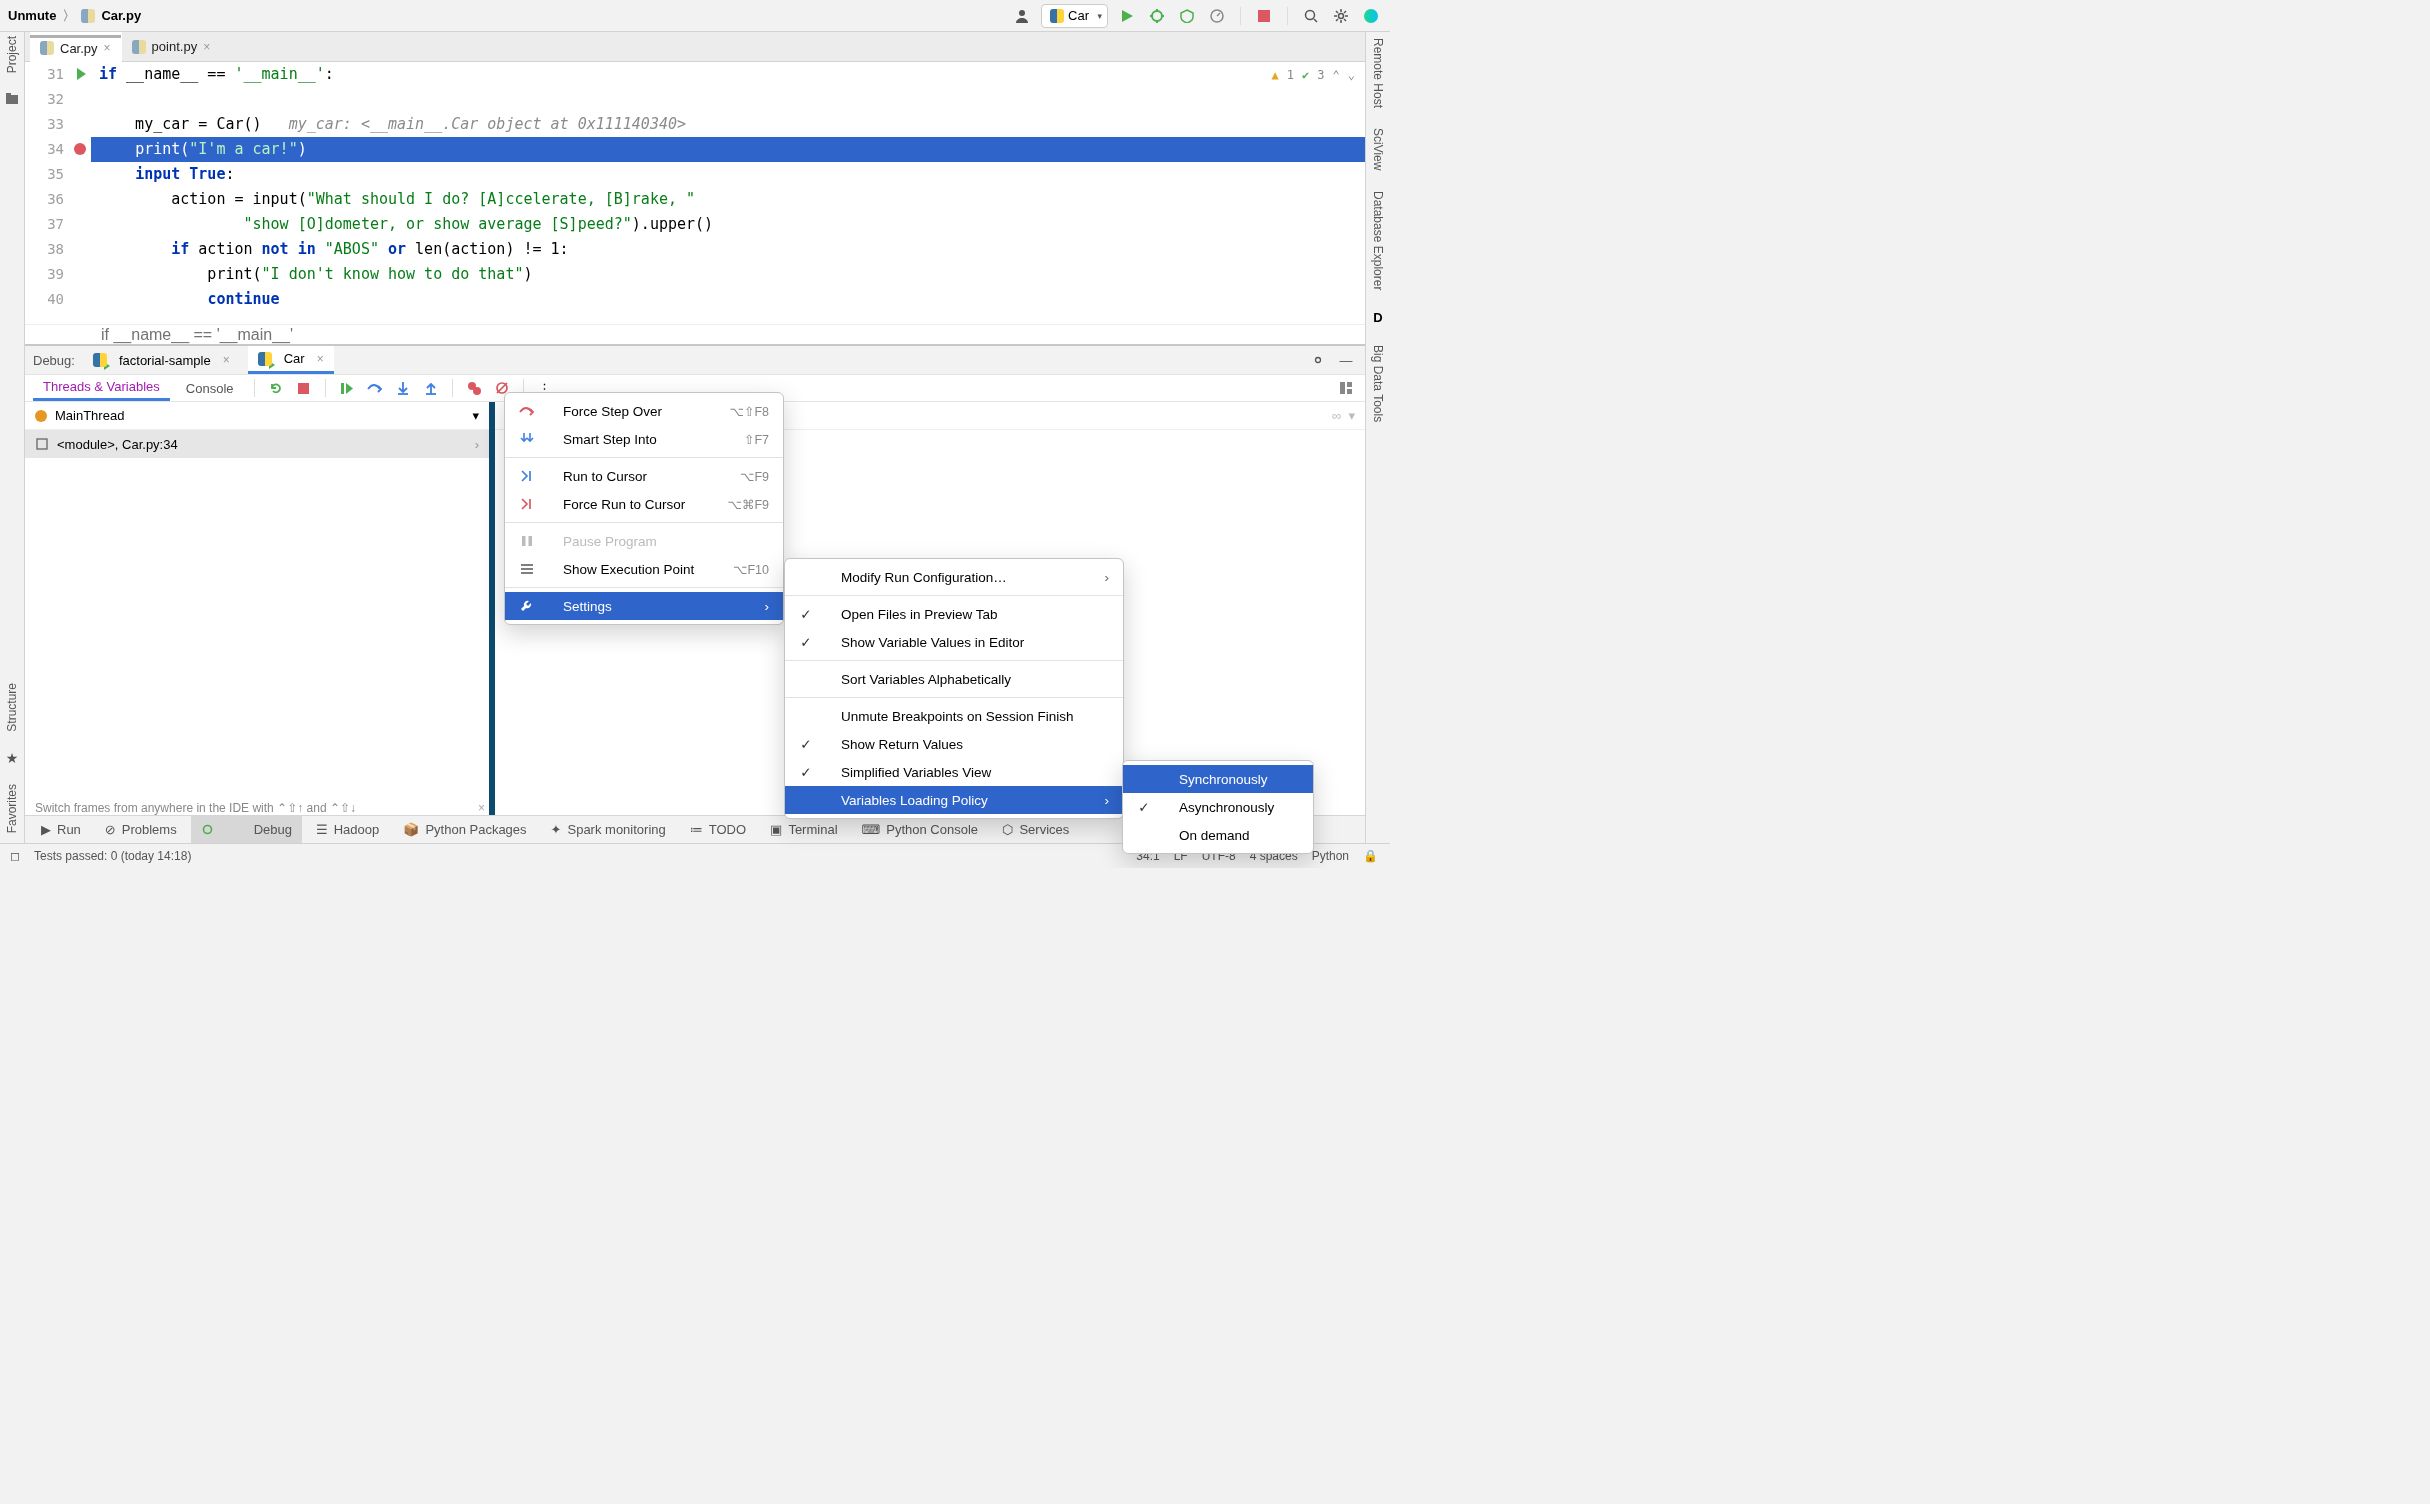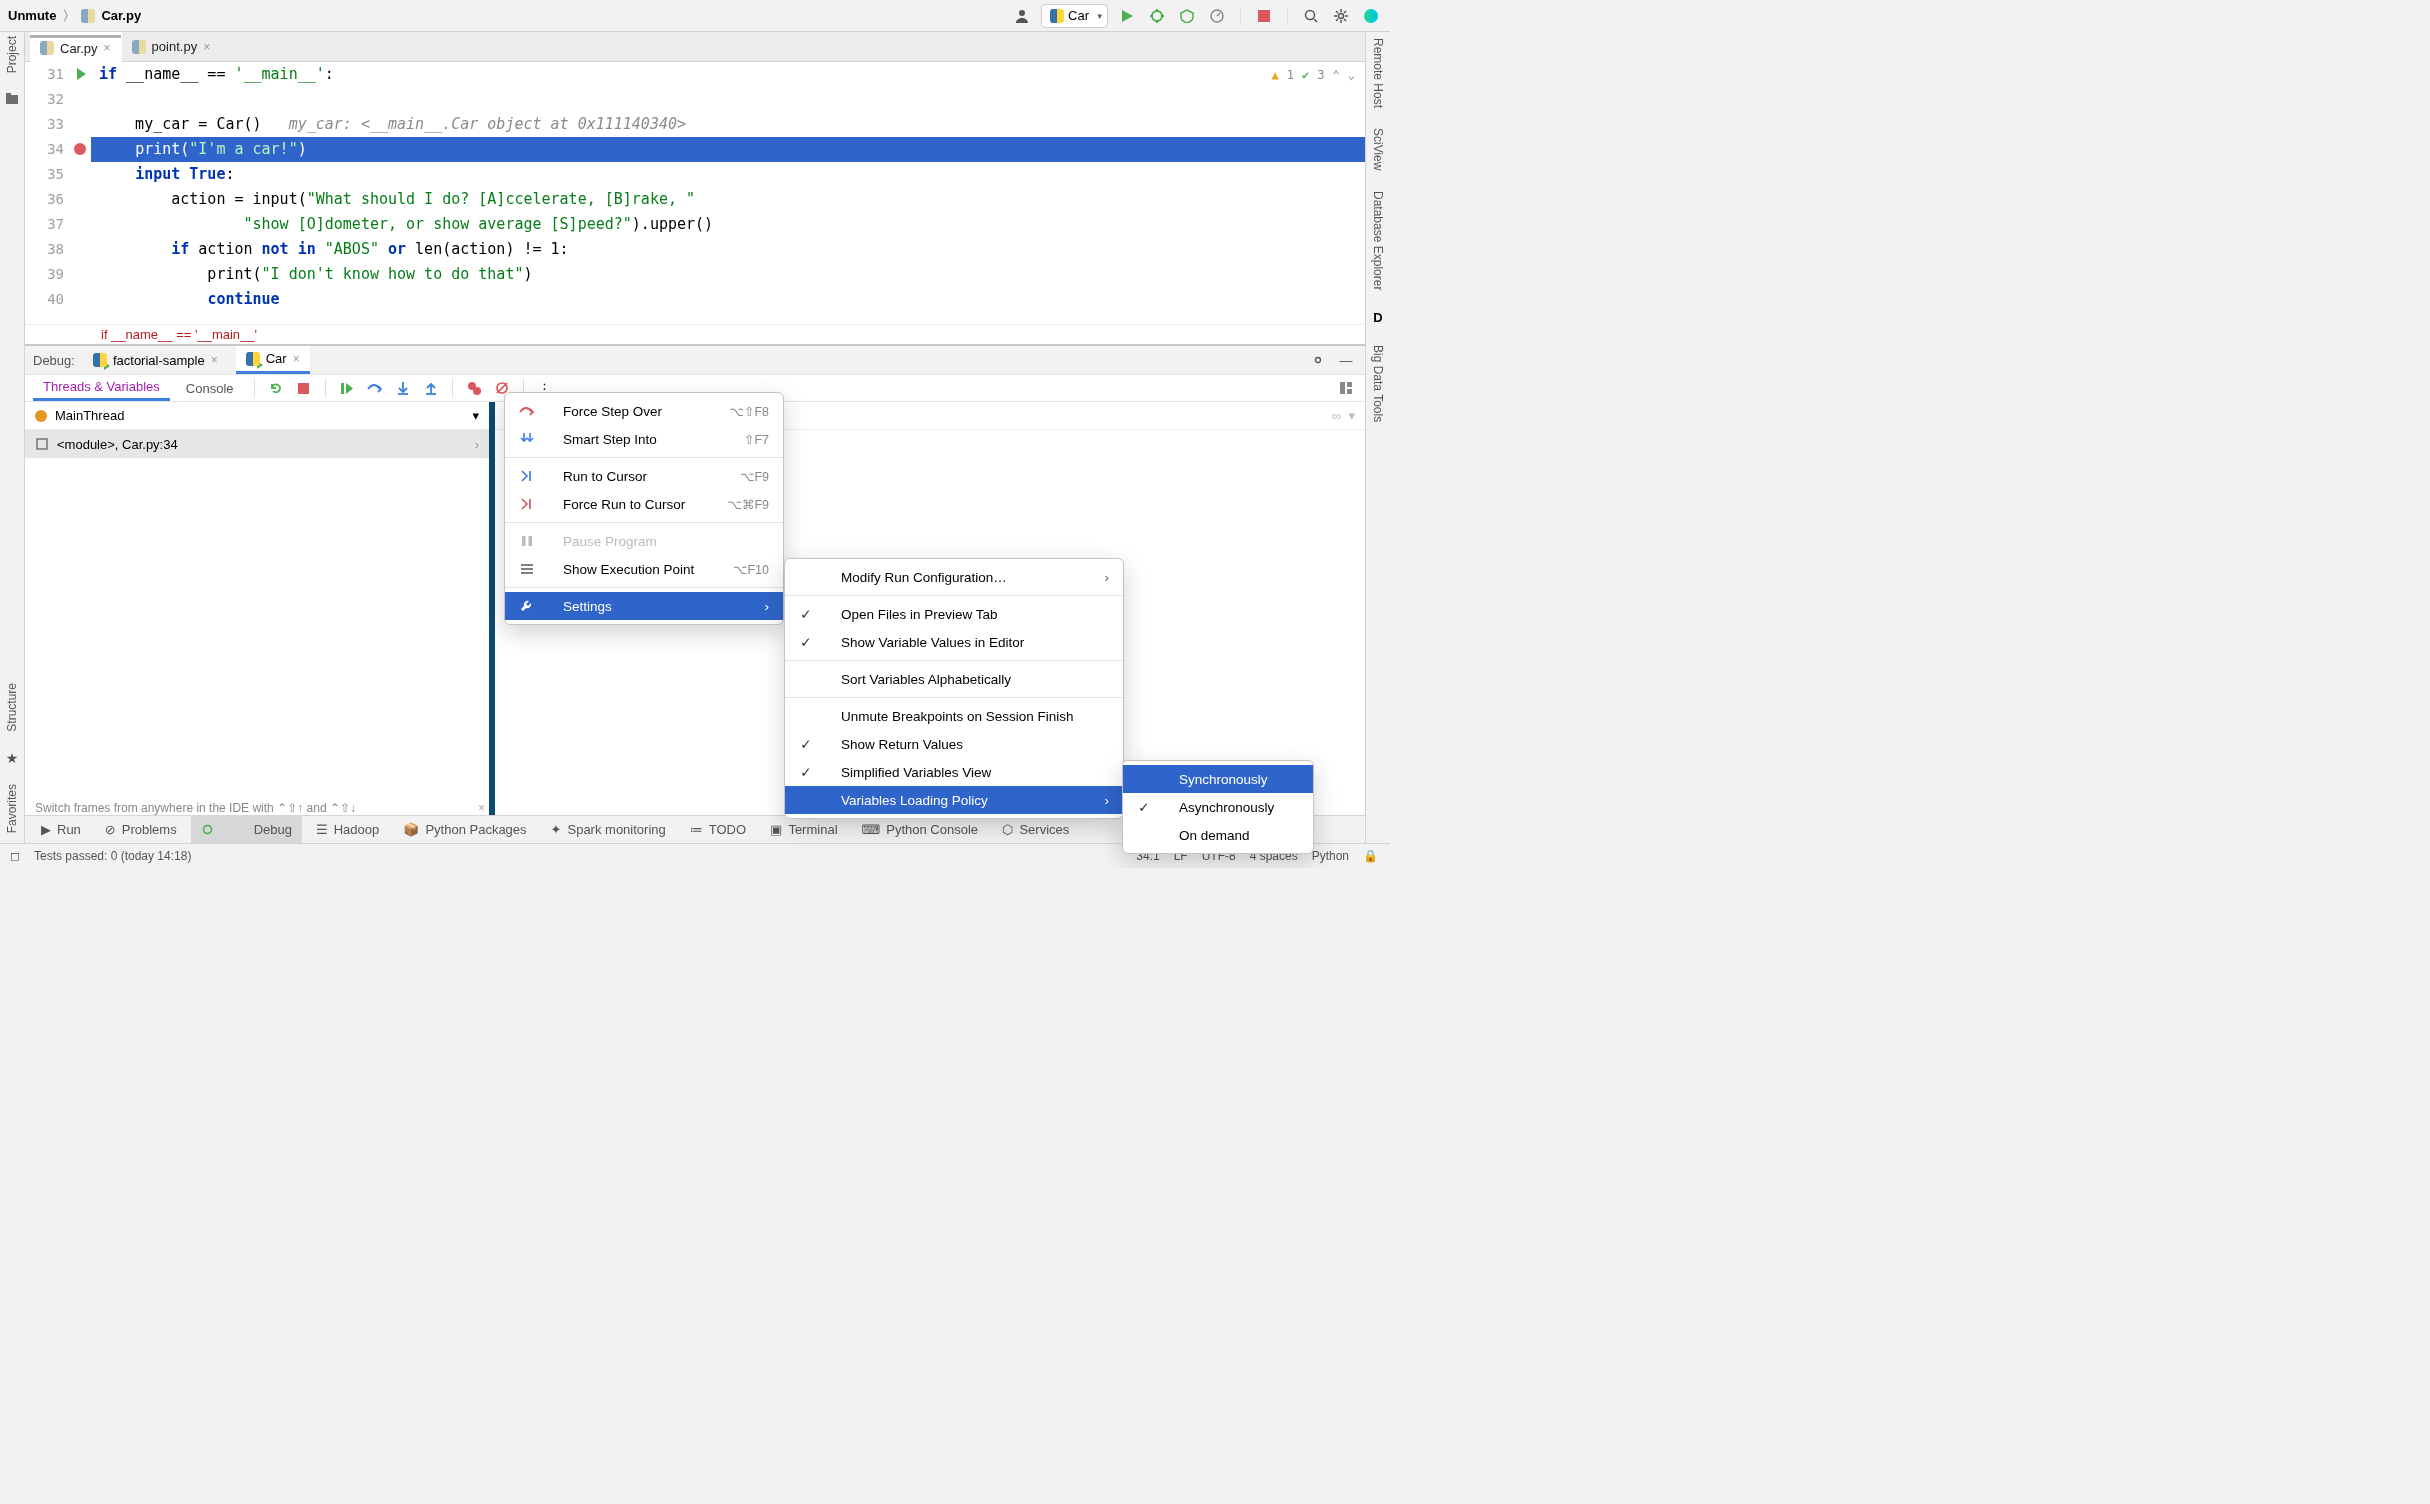--- a/index.html
+++ b/index.html
@@ -93,32 +93,32 @@
     position: absolute; right: 0; top: 0; width: 180px; height: 26px;
     display: flex; align-items: center; justify-content: flex-end; gap: 8px;
     font-size: 12px; color: #888; padding-right: 10px;
   }
   .warn-ic { color:#e6a723; }
   .ok-ic { color:#4caf50; }
 
   .breadcrumb-bottom {
     position:absolute; left:25px; right:25px; top:324px; height:20px;
     background:#fff; border-top:1px solid #eee; padding-left:76px;
-    font-size:13px; color:#b91c1c; line-height:20px;
+    font-size:16px; color:#737373; line-height:20px;
   }
 
   
   .debug-win {
     position:absolute; left:25px; right:25px; top:344px; bottom:25px;
     background:#f2f2f2; border-top:2px solid #c8c8c8;
     display:flex; flex-direction:column;
   }
   .dbg-header { height:28px; display:flex; align-items:center; padding:0 8px; gap:8px;}
   .dbg-header .label { font-size:13px; color:#555; }
-  .dbg-tab { display:flex; align-items:center; gap:6px; height:100%; padding:0 10px; font-size:13px;}
+  .dbg-tab { display:flex; align-items:center; gap:12px; height:100%; padding:0 10px; font-size:13px;}
   .dbg-tab.active { background:#fff; border-bottom: 3px solid #3e7fe0;}
   .dbg-header-right { margin-left:auto; display:flex; gap:6px; align-items:center; }
 
   .dbg-action-row {
     height:28px; background:#fff; border-top:1px solid #e4e4e4; border-bottom:1px solid #e4e4e4;
     display:flex; align-items:center; padding:0 8px; gap:6px;
   }
   .dbg-sub-tab { padding: 0 10px; height:100%; display:flex; align-items:center; font-size:13px; color:#555;}
   .dbg-sub-tab.active { border-bottom:3px solid #3e7fe0; color:#a21caf;}
   .vsep { width:1px; height:18px; background:#ddd; margin:0 4px;}

